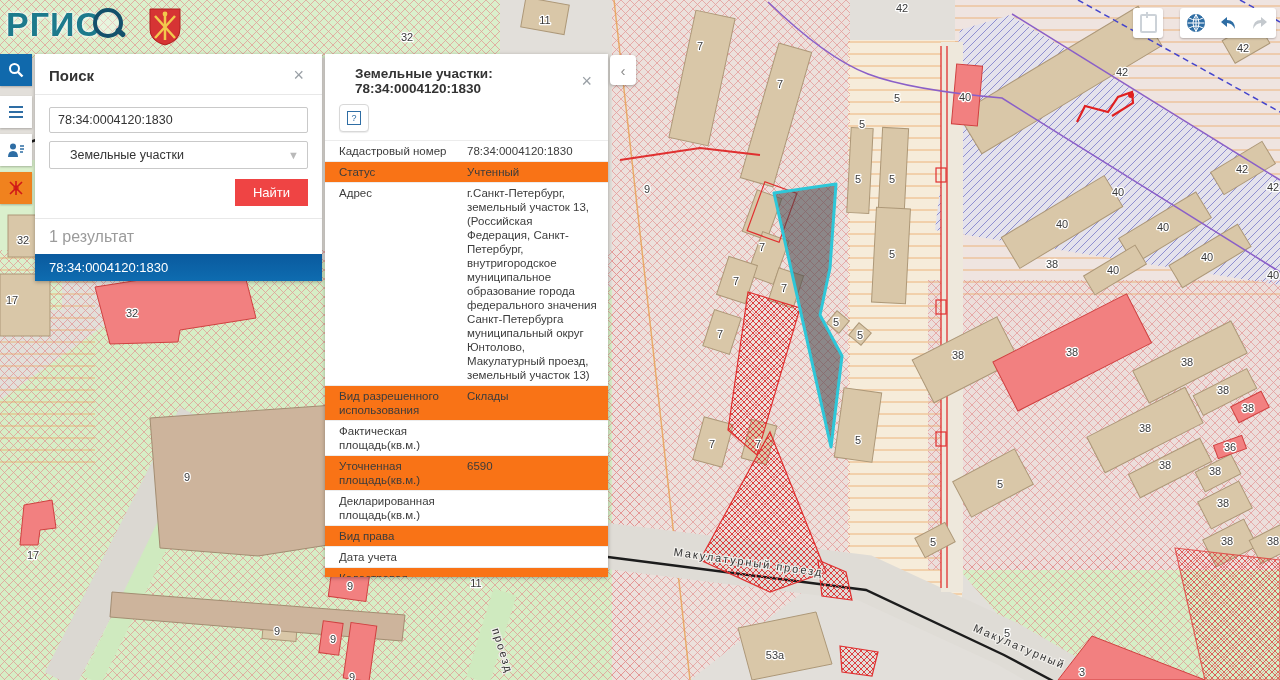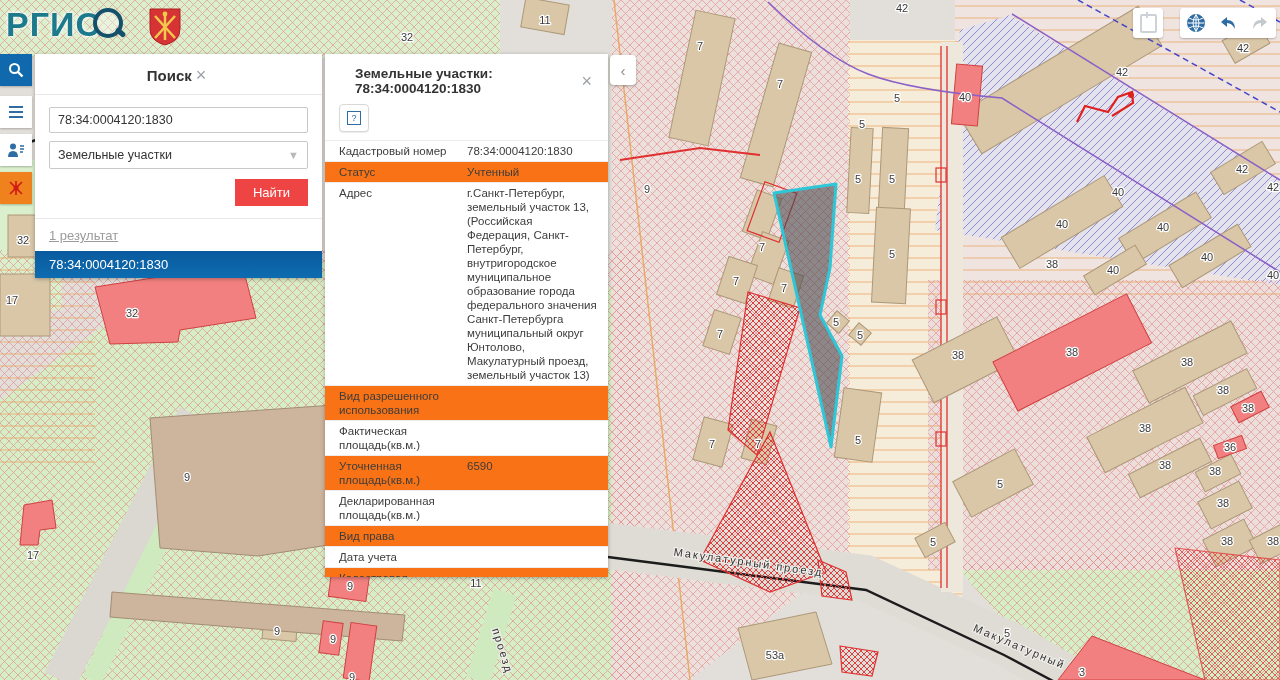--- a/index.html
+++ b/index.html
@@ -16,33 +16,33 @@
   #logo .lens .h{position:absolute;left:22px;top:22px;width:11px;height:5px;background:#14506b;border-radius:2px;transform:rotate(40deg);}
   #gov{display:flex;align-items:center;margin-left:24px;margin-top:4px;}
   #arms{width:36px;height:40px;}
   #govtext{margin-left:8px;font-size:10.5px;color:#4f4f4f;line-height:13px;text-shadow:0 0 2px #fff,0 0 3px #fff;}
   
   .sbtn{position:absolute;left:0;width:32px;height:32px;background:#fff;box-shadow:0 1px 2px rgba(0,0,0,.25);display:flex;align-items:center;justify-content:center;cursor:pointer;}
   .sbtn.active{background:#1069ac;}
   .sbtn svg{display:block;}
   
   .panel{position:absolute;background:#fff;box-shadow:0 1px 4px rgba(0,0,0,.3);}
-  .phead{display:flex;align-items:center;justify-content:center;padding:12px 14px 10px 14px;}
+  .phead{display:flex;align-items:center;justify-content:space-between;padding:12px 14px 10px 14px;}
   .ptitle{font-size:15px;font-weight:bold;color:#333;}
   .pclose{color:#9aa0a6;font-size:18px;line-height:14px;cursor:pointer;padding:2px 4px;}
   
   #searchpanel{left:35px;top:54px;width:287px;}
   #searchpanel .body{padding:12px 14px 0 14px;border-top:1px solid #e8e8e8;}
   .tinput{width:100%;box-sizing:border-box;height:26px;border:1px solid #c9c9c9;border-radius:2px;padding:0 8px;font-size:12.5px;color:#333;font-family:inherit;}
-  .tselect{position:relative;margin-top:8px;height:26px;border:1px solid #c9c9c9;border-radius:2px;display:flex;align-items:center;padding:0 8px;font-size:12.5px;color:#333;cursor:pointer;}
+  .tselect{position:relative;margin-top:8px;height:26px;border:1px solid #c9c9c9;border-radius:2px;display:flex;align-items:center;padding:0 20px;font-size:12.5px;color:#333;cursor:pointer;}
   .tselect .chev{position:absolute;right:8px;color:#b9b9b9;font-size:11px;}
   .btnrow{display:flex;justify-content:flex-end;padding:10px 0 12px 0;}
   .bluebtn{background:#ef4444;color:#fff;border:none;border-radius:0;font-size:13px;padding:6px 18px;font-family:inherit;cursor:pointer;}
   #results{border-top:1px solid #e8e8e8;padding-top:9px;}
-  .rescount{color:#9b9b9b;font-size:13px;padding:0 8px 8px 14px;text-decoration:underline;}
+  .rescount{color:#9b9b9b;font-size:16px;padding:0 8px 8px 14px;}
   .resitem{background:linear-gradient(#0a5a9e,#0e6cb0);color:#fff;font-size:13px;padding:6px 14px;cursor:pointer;}
   
   #infopanel{left:325px;top:54px;width:283px;height:523px;overflow:hidden;}
   #infopanel .phead{padding:12px 12px 8px 30px;}
   #infopanel .ptitle{font-size:13.5px;}
   .toolbtn{margin:0 0 8px 14px;width:28px;height:26px;border:1px solid #d8d8d8;border-radius:4px;background:#fff;display:flex;align-items:center;justify-content:center;cursor:pointer;box-shadow:0 1px 1px rgba(0,0,0,.08);}
   .qglyph{width:12px;height:12px;border:1px solid #2e6da4;color:#2e6da4;font-size:9px;line-height:12px;text-align:center;}
   .itable{border-top:1px solid #ececec;}
   .irow{display:flex;border-bottom:1px solid #ececec;font-size:11.5px;line-height:14px;color:#3c3c3c;}
   .irow.alt{background:#f97316;}
@@ -340,20 +340,21 @@
         <div class="irow alt">
           <div class="ilab">Статус</div>
           <div class="ival">Учтенный</div>
         </div>
         <div class="irow">
           <div class="ilab">Адрес</div>
           <div class="ival">г.Санкт-Петербург, земельный участок 13, (Российская Федерация, Санкт-Петербург, внутригородское муниципальное образование города федерального значения Санкт-Петербурга муниципальный округ Юнтолово, Макулатурный проезд, земельный участок 13)</div>
         </div>
         <div class="irow alt">
           <div class="ilab">Вид разрешенного использования</div>
+          <div class="ival">Склады</div>
         </div>
         <div class="irow">
           <div class="ilab">Фактическая площадь(кв.м.)</div>
           <div class="ival"></div>
         </div>
         <div class="irow alt">
           <div class="ilab">Уточненная площадь(кв.м.)</div>
           <div class="ival">6590</div>
         </div>
         <div class="irow">

